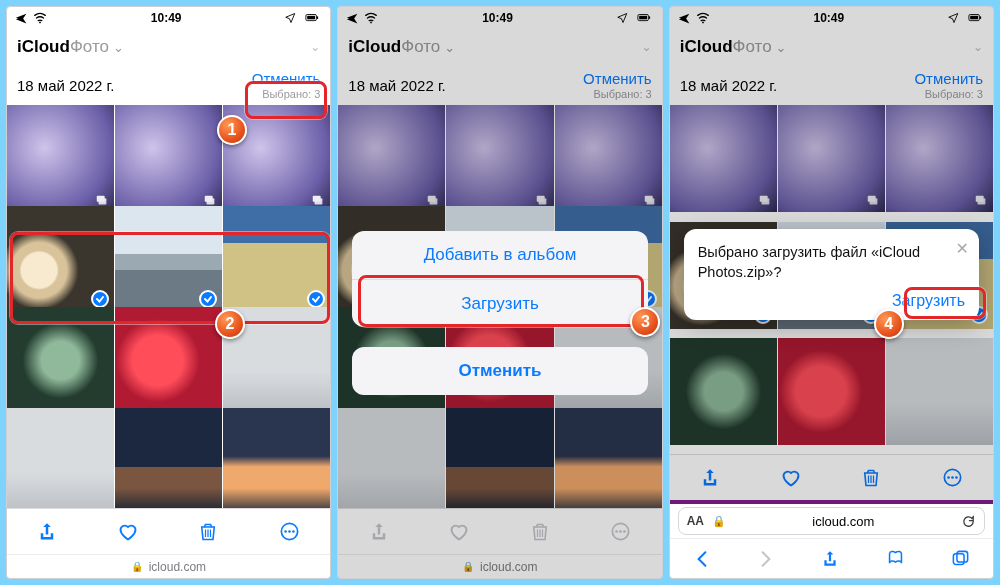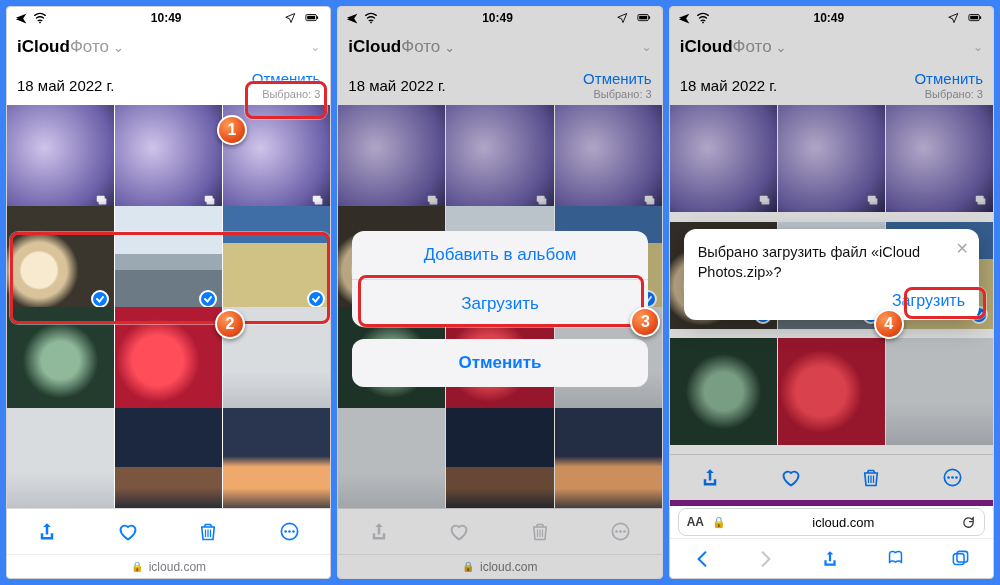--- a/index.html
+++ b/index.html
@@ -11,21 +11,21 @@
     align-items: flex-start;
     height: 585px;
     overflow: hidden;
   }
   .wrap {
     display: flex;
     gap: 6px;
     padding: 6px;
     width: 1000px;
     height: 585px;
-    background: #3b82f6;
+    background: #7dd3fc;
   }
   .phone {
     flex: 1 1 0;
     position: relative;
     border: 1px solid #d0d0d4;
     border-radius: 4px;
     background: #fff;
     overflow: hidden;
     display: flex;
     flex-direction: column;
@@ -95,21 +95,21 @@
     display:flex; align-items:center; justify-content:space-around; }
   .toolbar .ico { color:#0a7bff; }
   .toolbar .ico.disabled { color:#c4c4cb; }
 
   
   .safari-url { height:24px; display:flex;align-items:center;justify-content:center;
     gap:5px; font-size:12px; color:#7c7c82; border-top:1px solid #ececf0;}
   .safari-url .lock{ font-size:10px; }
 
   .safari-addr {
-    height:38px; border-top:6px solid #701a75; display:flex;align-items:center;
+    height:38px; border-top:4px solid #701a75; display:flex;align-items:center;
     gap:8px; padding:0 8px;
   }
   .safari-addr .bar{
     flex:1; height:28px; border:1px solid #d6d6db; border-radius:8px;
     display:flex;align-items:center; padding:0 8px; gap:8px; font-size:13px; color:#3a3a3d;
   }
   .safari-addr .aa { font-weight:600; font-size:12px; color:#3a3a3d; }
   .safari-addr .url { flex:1; text-align:center; color:#000; }
   .safari-addr .reload { color:#3a3a3d; }
   .safari-nav { height:40px; display:flex; justify-content:space-around; align-items:center;
@@ -130,21 +130,21 @@
     color:#fff; font-weight:700; font-size:16px;
     display:flex;align-items:center;justify-content:center; z-index:11;
   }
 
   
   .sheet {
     position:absolute; left:14px; right:14px; top:224px;
     border-radius:12px; overflow:visible; z-index:20;
   }
   .sheet .grp{
-    background:#f4f4f6; border-radius:12px; overflow:hidden; margin-bottom:12px;
+    background:#f4f4f6; border-radius:12px; overflow:hidden; margin-bottom:20px;
   }
   .sheet .row{
     height:48px; display:flex;align-items:center;justify-content:center;
     font-size:17px; color:#0a7bff; border-top:1px solid #dcdce2;
   }
   .sheet .row:first-child{ border-top:none; }
   .sheet .row.destructive{ color:#ff3b30; }
   .sheet .row.cancel{ font-weight:600; }
 
   

